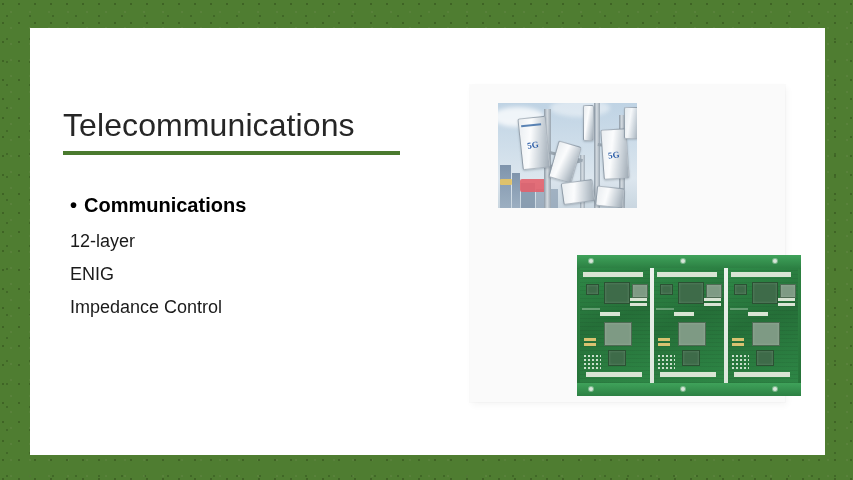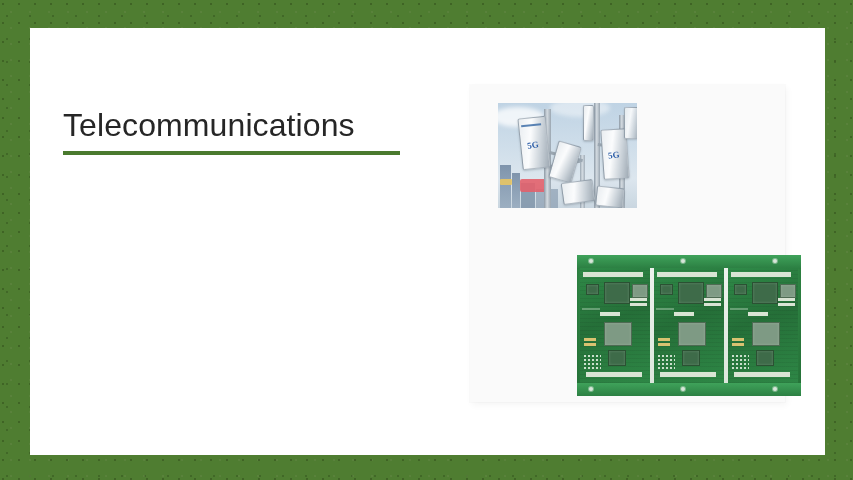--- a/index.html
+++ b/index.html
@@ -127,20 +127,28 @@
 </head>
 <body>
 
 <div id="bg-texture"></div>
 
 <div id="slide">
 
   <div id="title">Telecommunications</div>
   <div id="title-rule"></div>
 
+  <div id="body-block">
+    <div class="bullet-line">
+      <span class="bullet-dot">•</span><span>Communications</span>
+    </div>
+    <div class="sub-line">12-layer</div>
+    <div class="sub-line">ENIG</div>
+    <div class="sub-line">Impedance Control</div>
+  </div>
 
   <div id="picture-panel"></div>
 
   <div id="tower-photo">
     <div class="sky"></div>
     <div class="cloud" style="left:-6px;top:4px;width:52px;height:20px;"></div>
     <div class="cloud" style="left:52px;top:-4px;width:60px;height:18px;opacity:.6;"></div>
 
     <div class="building bldg-tall" style="left:2px;top:62px;width:11px;height:43px;"></div>
     <div class="building bldg-tall" style="left:14px;top:70px;width:8px;height:35px;"></div>

